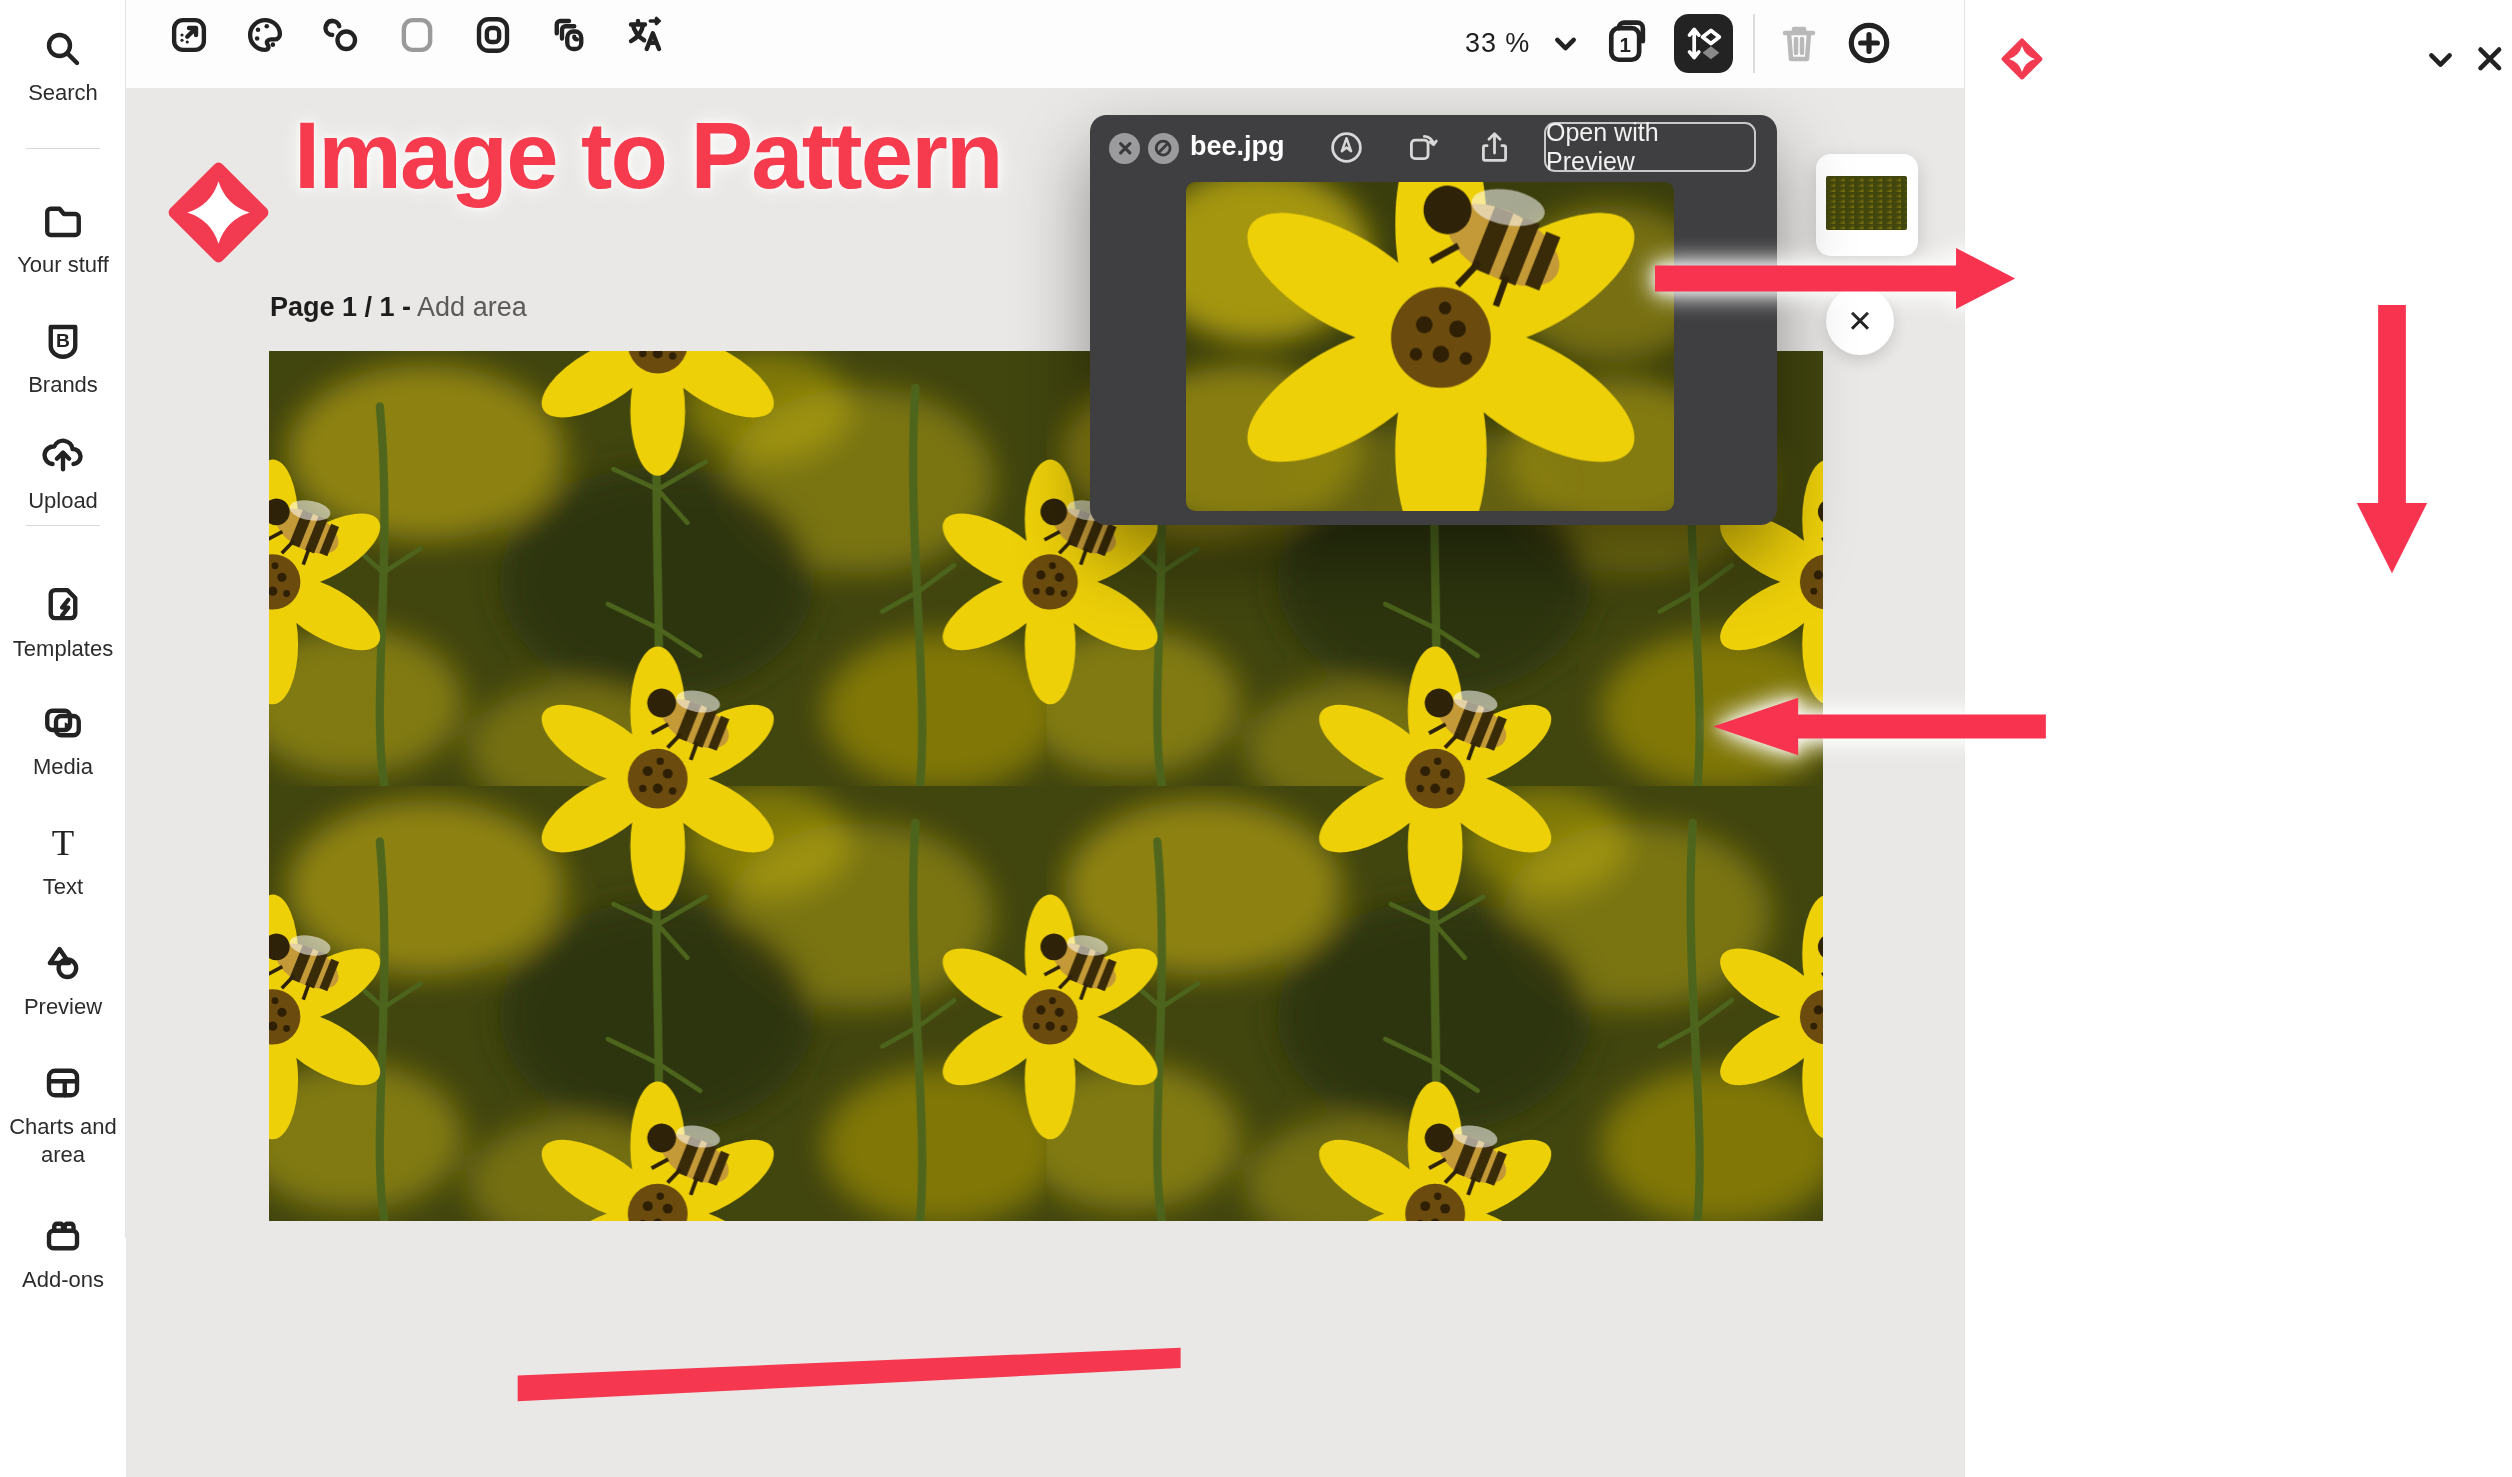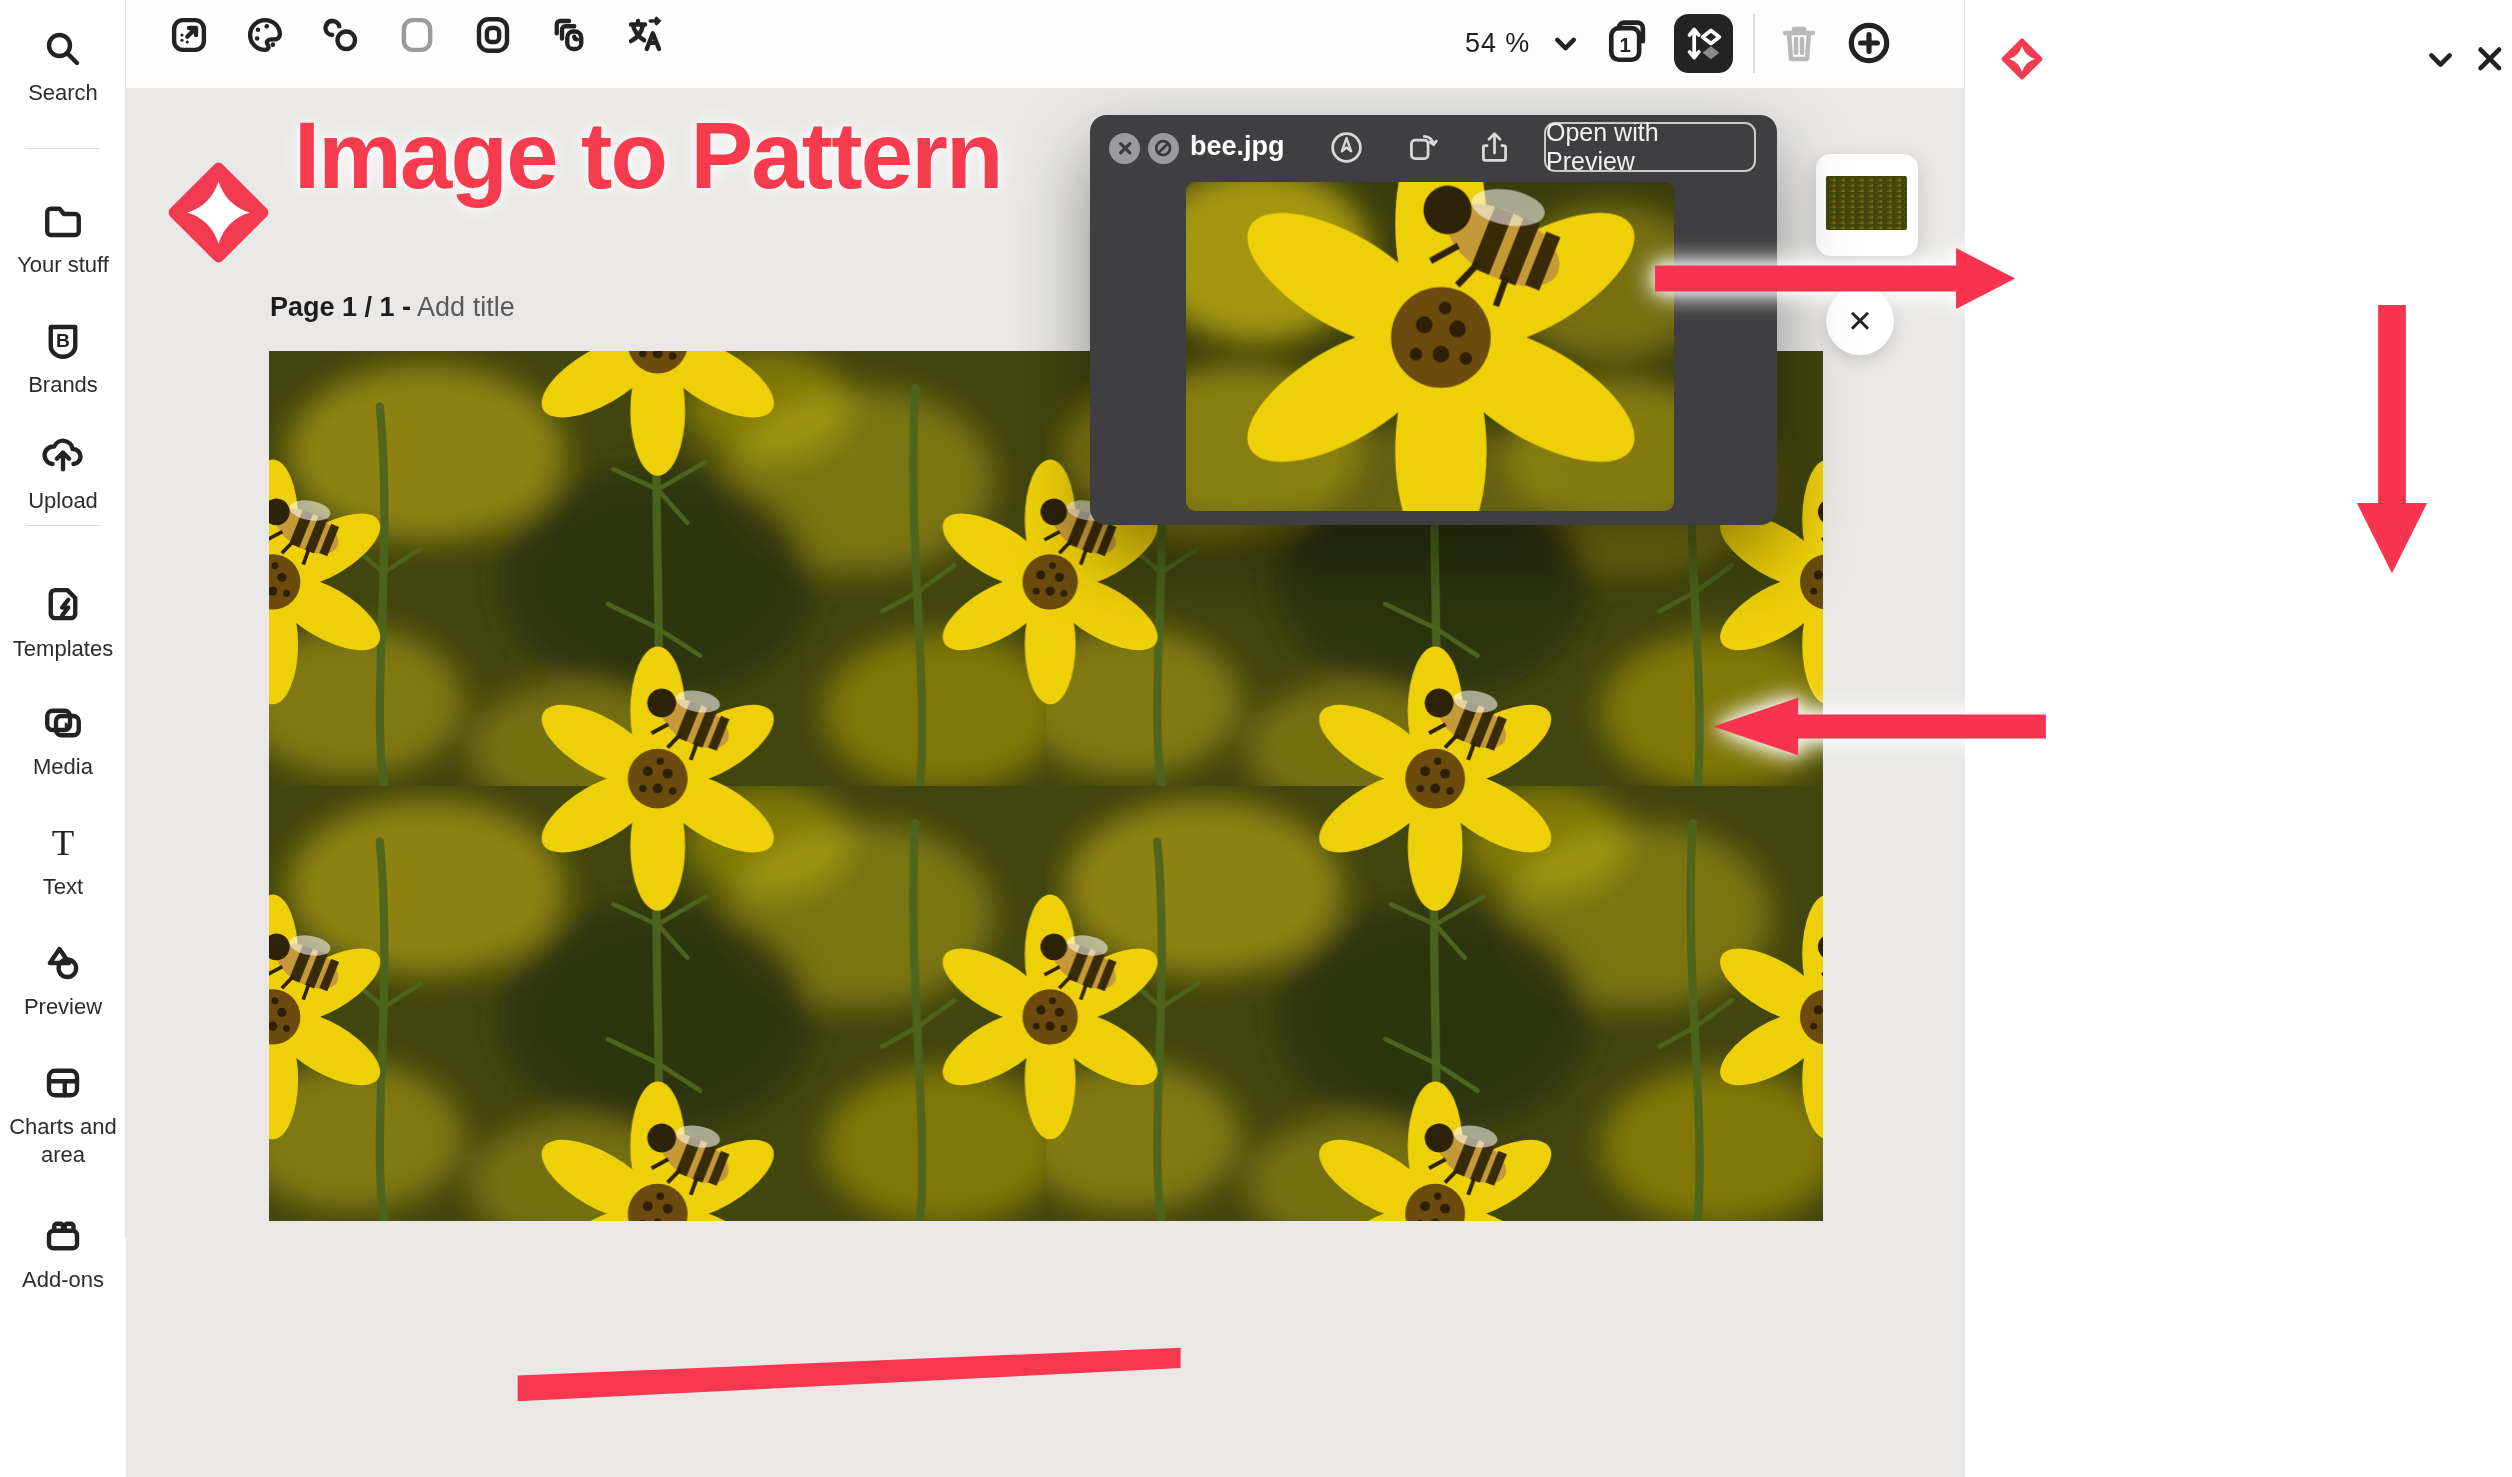--- a/index.html
+++ b/index.html
@@ -295,21 +295,21 @@
       </div>
       <div class="tb-icon">
         <svg viewBox="0 0 48 48">
             <path d="M8,12 h16 M16,8 v4 M22,12 c-2,10 -8,16 -14,19 M10,12 c2,9 8,15 13,18" class="chev"></path>
             <path d="M26,40 l7,-18 7,18 M29,33 h8" class="chev"></path>
             <path d="M30,8 h10 m-3,-3 l3,3 -3,3" stroke="#222" stroke-width="4" fill="none" stroke-linecap="round"></path>
           </svg>
       </div>
     </div>
     <div class="tb-right">
-      <span class="zoom-val">54 %</span>
+      <span class="zoom-val">33 %</span>
       <svg width="31" height="31" viewBox="0 0 34 34">
           <path d="M8,13 l9,9 9,-9" class="chev"></path>
         </svg>
       <svg width="52" height="52" viewBox="0 0 56 56">
           <path d="M18,12 a6,6 0 0 1 6,-6 h14 a6,6 0 0 1 6,6 v14" class="chev"></path>
           <rect x="10" y="12" width="30" height="34" rx="8" class="chev"></rect>
           <text x="25" y="38" text-anchor="middle" font-size="22" font-weight="bold" fill="#222" font-family="Liberation Sans,sans-serif">1</text>
         </svg>
       <div class="dark-btn">
         <svg width="41" height="41" viewBox="0 0 44 44">
@@ -330,21 +330,21 @@
   </header>
 
   <main class="canvas">
     <svg style="position:absolute;left:39px;top:71px" width="107" height="107" viewBox="0 0 116 116">
       <rect x="18" y="18" width="80" height="80" rx="6" fill="#f23a51" transform="rotate(45 58 58)"></rect>
       <path d="M58,24 Q66,50 92,58 Q66,66 58,92 Q50,66 24,58 Q50,50 58,24 Z" fill="#fff"></path>
     </svg>
     <h1 class="doc-title" style="left:168px;top:14px">Image to Pattern</h1>
     <div class="page-label" style="left:144px;top:204px">
       <span class="bold">Page 1 / 1 -</span>
-      <span class="muted">Add title</span>
+      <span class="muted">Add area</span>
     </div>
     <div class="main-image" style="left:143px;top:263px">
       <svg width="1554" height="870" viewBox="0 0 1683 942" preserveAspectRatio="none">
         <defs>
             <pattern id="pat-canvas" width="842" height="471" patternUnits="userSpaceOnUse">
               <use href="#tile-art"></use>
             </pattern>
           </defs>
         <rect width="1683" height="942" fill="url(#pat-canvas)"></rect>
       </svg>

